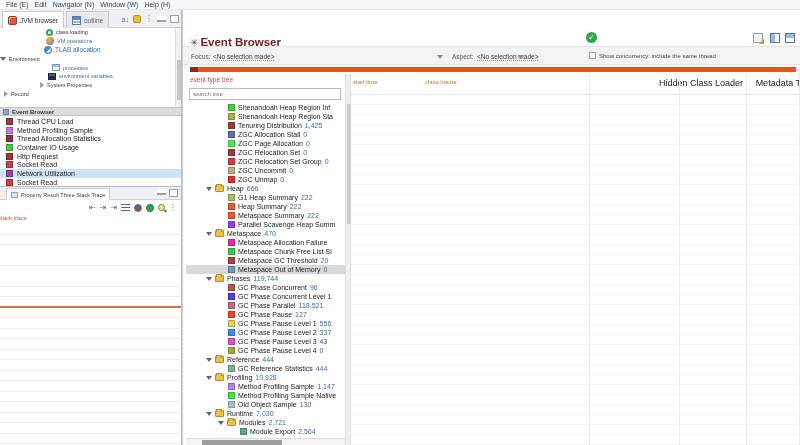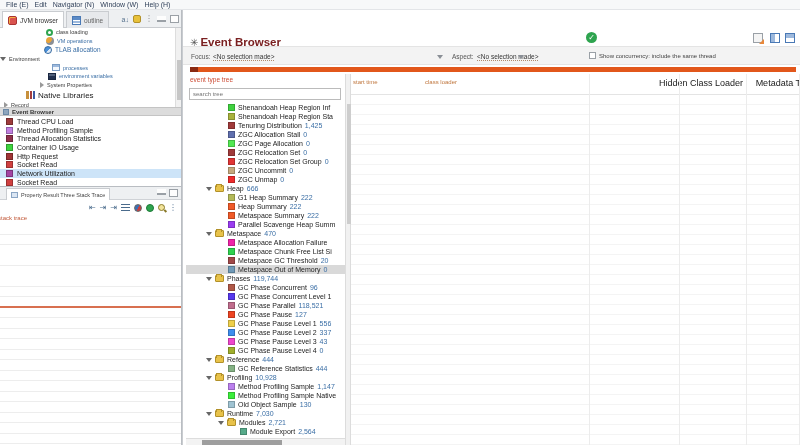--- a/index.html
+++ b/index.html
@@ -218,24 +218,20 @@
           <span class="lbl link" data-name="jvm-tree-label">processes</span>
         </div>
         <div class="lpt-row v-tiny" data-name="jvm-tree-item" style="padding-left: 48px;">
           <span data-name="env-vars-icon"></span>
           <span class="lbl link" data-name="jvm-tree-label">environment variables</span>
         </div>
         <div class="lpt-row v-tiny" data-name="jvm-tree-item" style="padding-left: 40px;">
           <span class="chev col" data-name="chevron-right-icon"></span>
           <span class="lbl" data-name="jvm-tree-label">System Properties</span>
         </div>
-        <div class="lpt-row v-normal" data-name="jvm-tree-item" style="padding-left: 26px;">
-          <span data-name="native-libraries-icon"></span>
-          <span class="lbl" data-name="jvm-tree-label">Native Libraries</span>
-        </div>
         <div class="lpt-row v-tiny" data-name="jvm-tree-item" style="padding-left: 4px;">
           <span class="chev col" data-name="chevron-right-icon"></span>
           <span class="lbl" data-name="jvm-tree-label">Record</span>
         </div>
       </div>
     <div id="lp-vscroll" data-name="jvm-tree-scrollbar">
         <div class="thumb"></div>
       </div>
 
     <div id="lp-evheader" data-name="event-browser-section-header">

